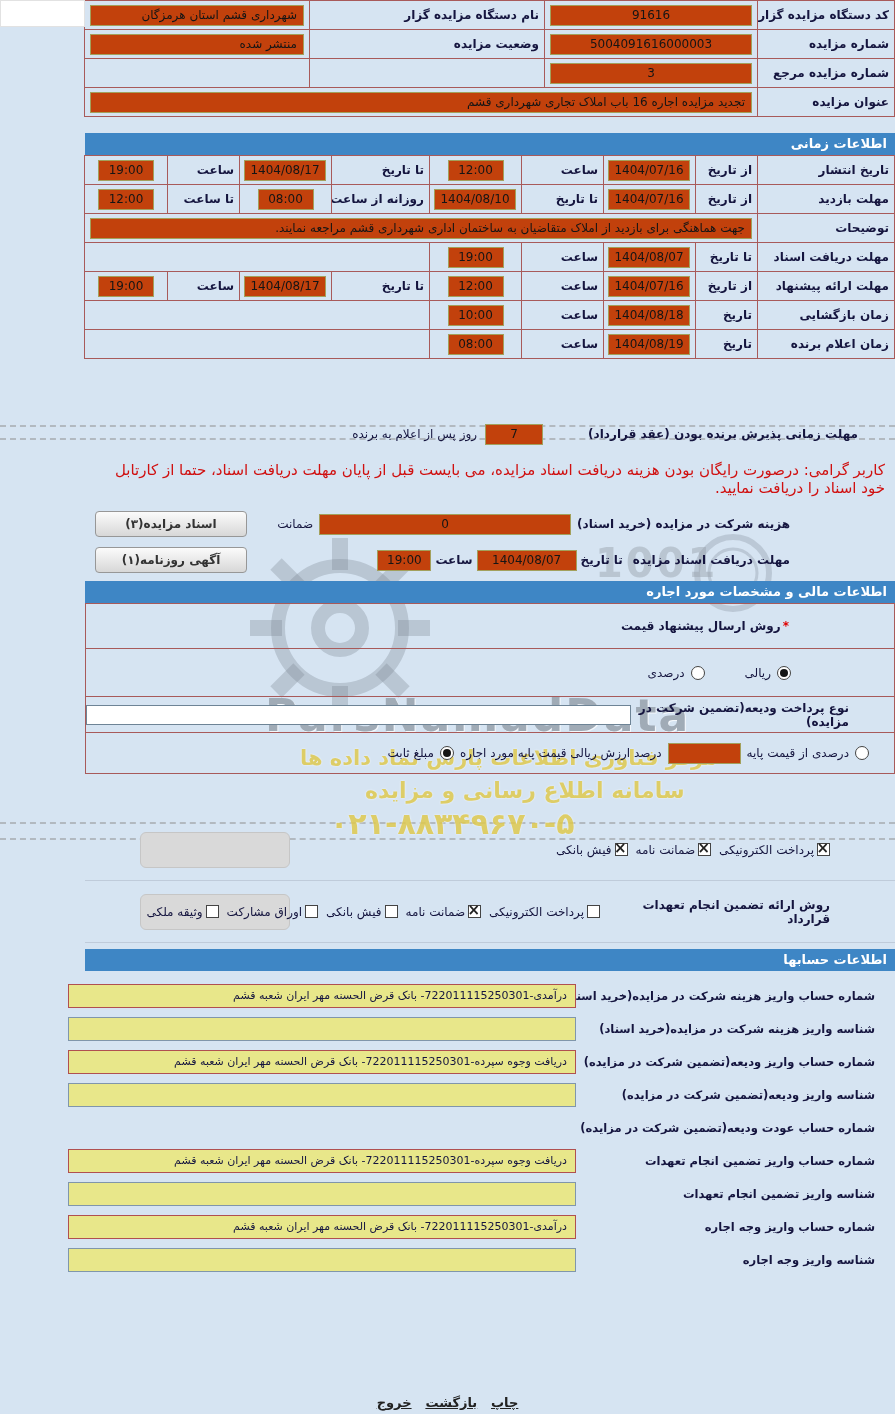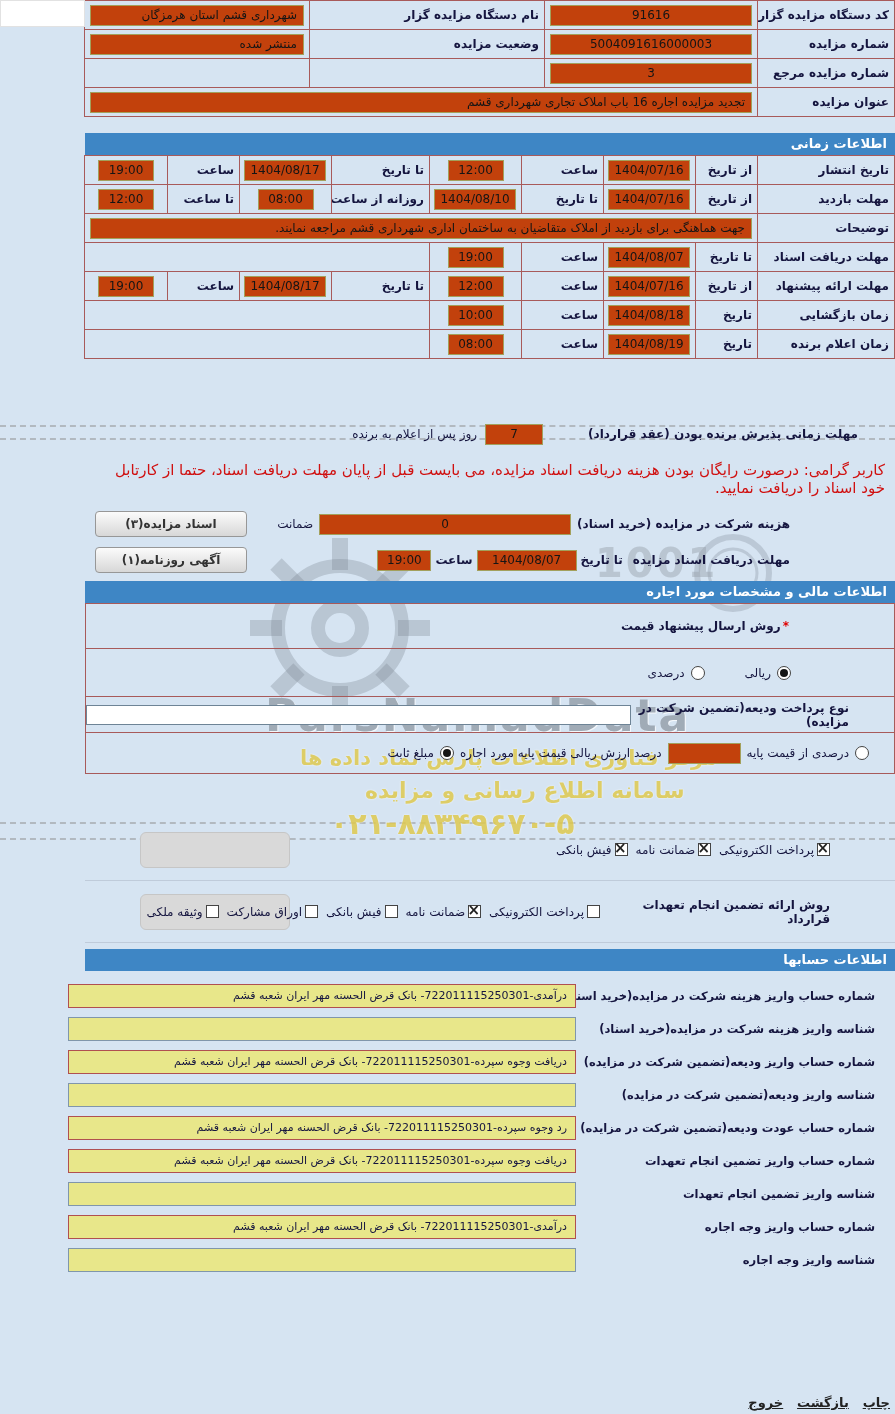--- a/index.html
+++ b/index.html
@@ -58,21 +58,21 @@
 .chk-row{position:relative;display:flex;align-items:center;height:62px;padding-right:65px;gap:8px;border-bottom:1px solid #bfcbda;}
 .chk-row .clabel{font-weight:bold;width:222px;flex:0 0 auto;}
 .cb-item{display:flex;align-items:center;gap:3px;position:relative;z-index:1;}
 .gray-btn{position:absolute;left:55px;top:50%;transform:translateY(-50%);width:150px;height:36px;background:#d9d9d9;border:1px solid #c6c6c6;border-radius:6px;z-index:0;}
 .acc-wrap{margin-top:8px;}
 .acc-row{display:flex;align-items:center;height:33px;}
 .acc-label{flex:1;text-align:right;padding-right:20px;font-weight:bold;font-size:11.5px;white-space:nowrap;overflow:hidden;}
 .acc-field{width:508px;height:24px;line-height:22px;background:#e8e78a;text-align:right;padding:0 8px;margin-left:-17px;font-size:11px;white-space:nowrap;overflow:hidden;flex:0 0 auto;}
 .acc-field.filledb{border:1px solid #b05050;}
 .acc-field.emptyb{border:1px solid #8096ab;}
-.footer{position:absolute;bottom:4px;left:0;width:100%;text-align:right;z-index:2;}
+.footer{position:absolute;bottom:4px;left:0;width:100%;text-align:center;z-index:2;}
 .footer a{color:#222222;font-weight:bold;font-size:13px;text-decoration:underline;margin:0 5px;cursor:pointer;}
 .wm{position:absolute;z-index:0;}
 .wm-dash{position:absolute;left:0;width:100%;border-top:2px dashed #8f8f8f;opacity:0.5;z-index:0;}
 .wm-brand{font-size:44px;font-weight:bold;color:#8f98a3;letter-spacing:2px;opacity:0.75;text-shadow:1px 1px 0 #ffffff;direction:ltr;}
 .wm-fa{color:#dfc94f;opacity:0.85;font-weight:bold;text-shadow:0 0 2px #ffffff;}
 .wm-digits{font-size:40px;font-weight:bold;color:#98a1ab;opacity:0.45;direction:ltr;letter-spacing:3px;}
 </style>
 </head>
 <body>
 
@@ -389,21 +389,20 @@
       <div class="acc-row">
         <div class="acc-label">شماره حساب واریز ودیعه(تضمین شرکت در مزایده)</div>
         <div class="acc-field filledb">دریافت وجوه سپرده-722011115250301- بانک قرض الحسنه مهر ایران شعبه قشم</div>
       </div>
       <div class="acc-row">
         <div class="acc-label">شناسه واریز ودیعه(تضمین شرکت در مزایده)</div>
         <div class="acc-field emptyb"></div>
       </div>
       <div class="acc-row">
         <div class="acc-label">شماره حساب عودت ودیعه(تضمین شرکت در مزایده)</div>
-        <div class="acc-field filledb">رد وجوه سپرده-722011115250301- بانک قرض الحسنه مهر ایران شعبه قشم</div>
       </div>
       <div class="acc-row">
         <div class="acc-label">شماره حساب واریز تضمین انجام تعهدات</div>
         <div class="acc-field filledb">دریافت وجوه سپرده-722011115250301- بانک قرض الحسنه مهر ایران شعبه قشم</div>
       </div>
       <div class="acc-row">
         <div class="acc-label">شناسه واریز تضمین انجام تعهدات</div>
         <div class="acc-field emptyb"></div>
       </div>
       <div class="acc-row">

